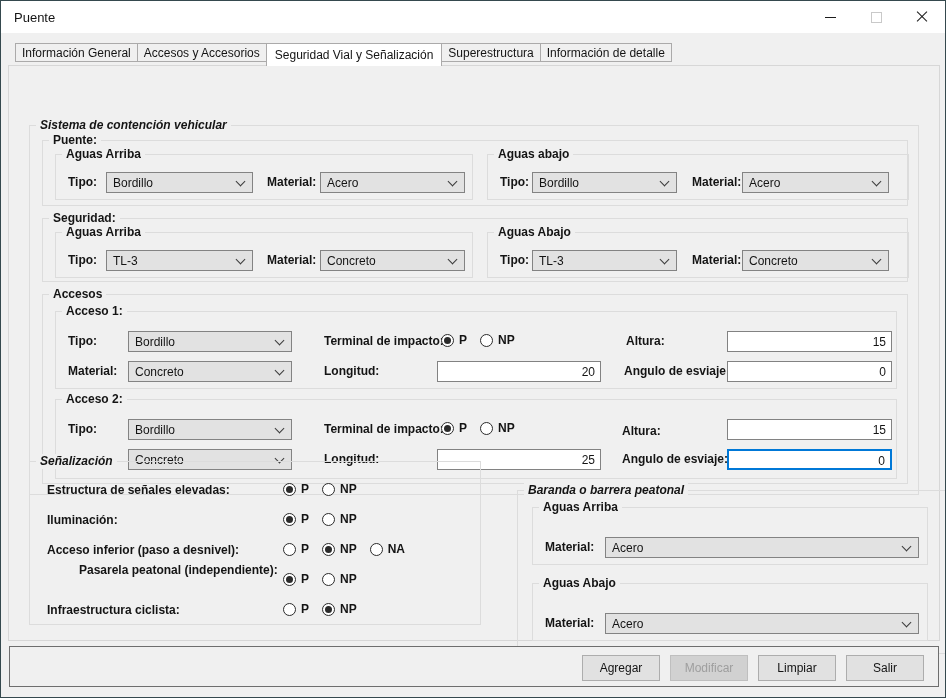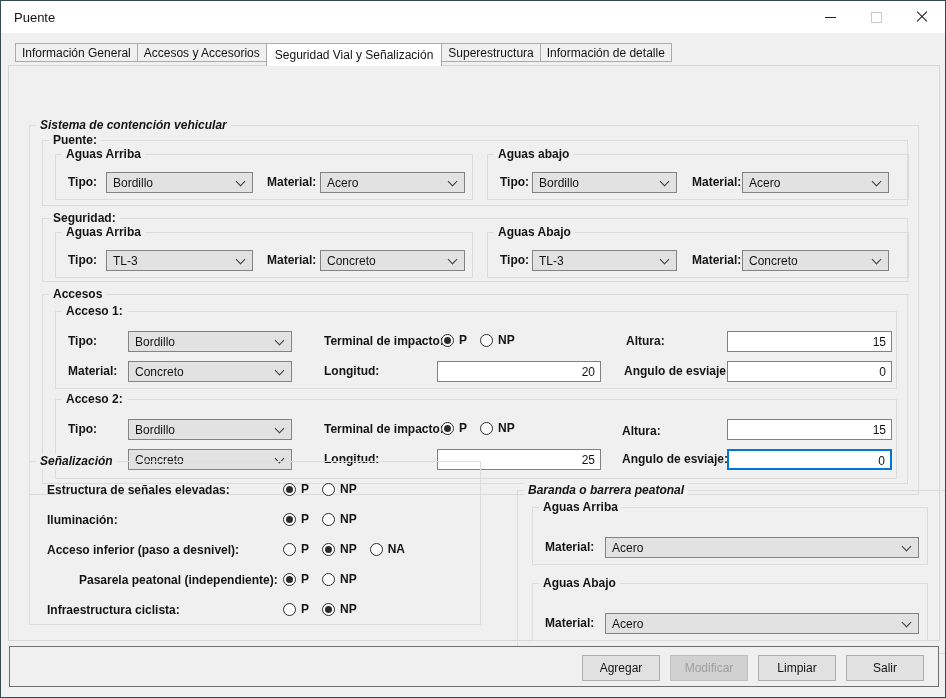--- a/index.html
+++ b/index.html
@@ -266,21 +266,21 @@
       <span class="radio-opt">
         <span class="radio checked"></span>
         <span class="radio-label">NP</span>
       </span>
       <span class="radio-opt">
         <span class="radio"></span>
         <span class="radio-label">NA</span>
       </span>
     </div>
 
-    <span class="lbl" style="left:17px; top:111px;padding-left:32px;">Pasarela peatonal (independiente):</span>
+    <span class="lbl" style="left:17px; top:101px;padding-left:32px;">Pasarela peatonal (independiente):</span>
     <div class="radio-group" style="left:253px; top:110px;">
       <span class="radio-opt">
         <span class="radio checked"></span>
         <span class="radio-label">P</span>
       </span>
       <span class="radio-opt">
         <span class="radio"></span>
         <span class="radio-label">NP</span>
       </span>
     </div>

